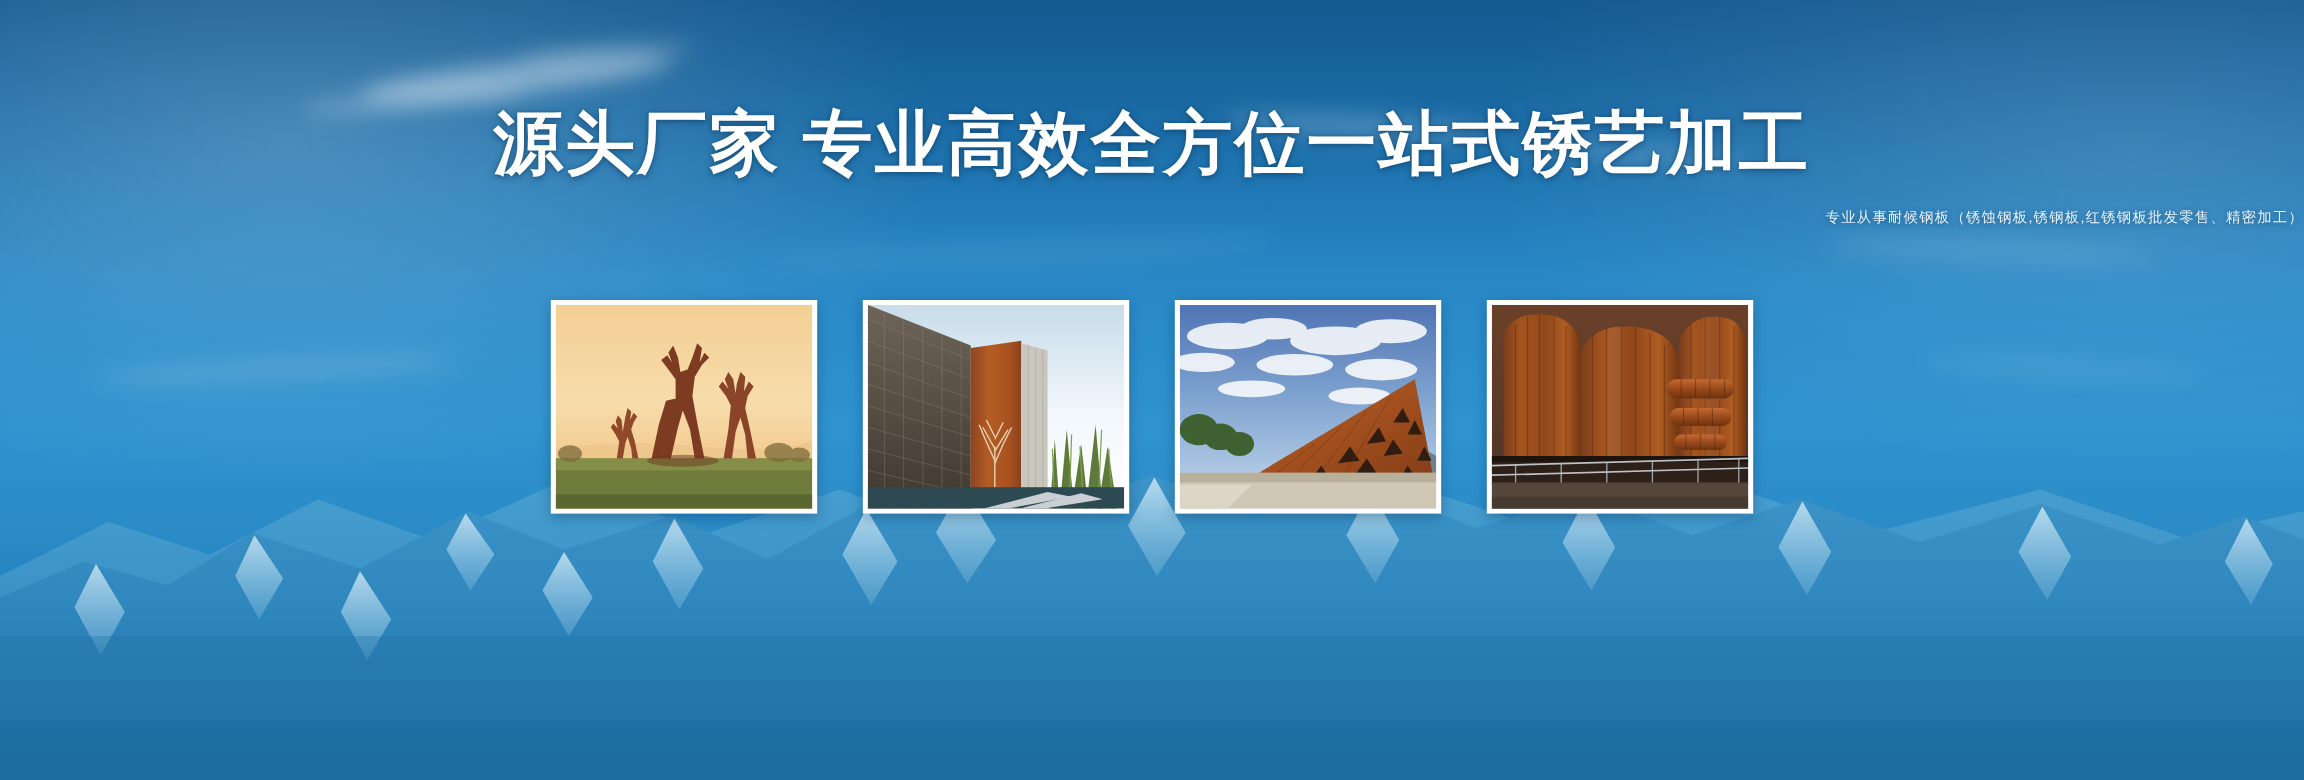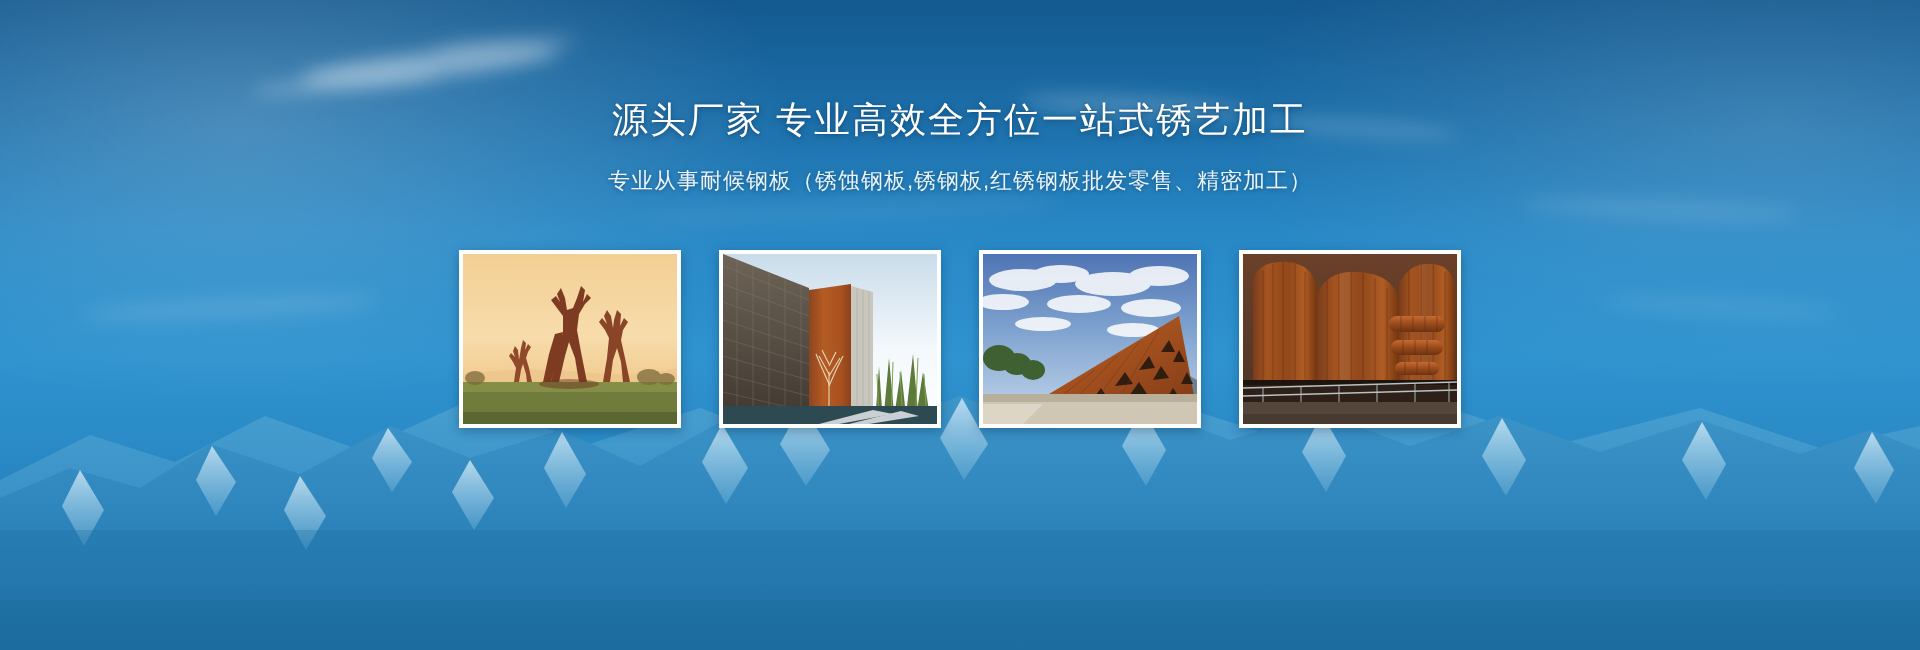--- a/index.html
+++ b/index.html
@@ -84,34 +84,35 @@
   
   .headline-wrap {
     position: absolute;
     left: 0; right: 0;
     top: 92px;
     text-align: center;
     pointer-events: none;
   }
   .headline {
     margin: 0;
-    font-size: 36px;
+    font-size: 58px;
     line-height: 56px;
-    font-weight: normal;
+    font-weight: bold;
     color: #ffffff;
     letter-spacing: 2px;
     text-shadow: 0 2px 6px rgba(8,52,92,0.55), 0 0 2px rgba(8,52,92,0.4);
   }
   .subline {
     margin: 20px 0 0 0;
-    font-size: 22px;
+    font-size: 12px;
     line-height: 26px;
     color: #eaf4fb;
     letter-spacing: 1px;
     text-shadow: 0 1px 4px rgba(8,52,92,0.55);
+    text-align: right;
   }
 
   
   .thumbs {
     position: absolute;
     left: 0; right: 0;
     top: 250px;
     display: flex;
     justify-content: center;
     gap: 38px;

